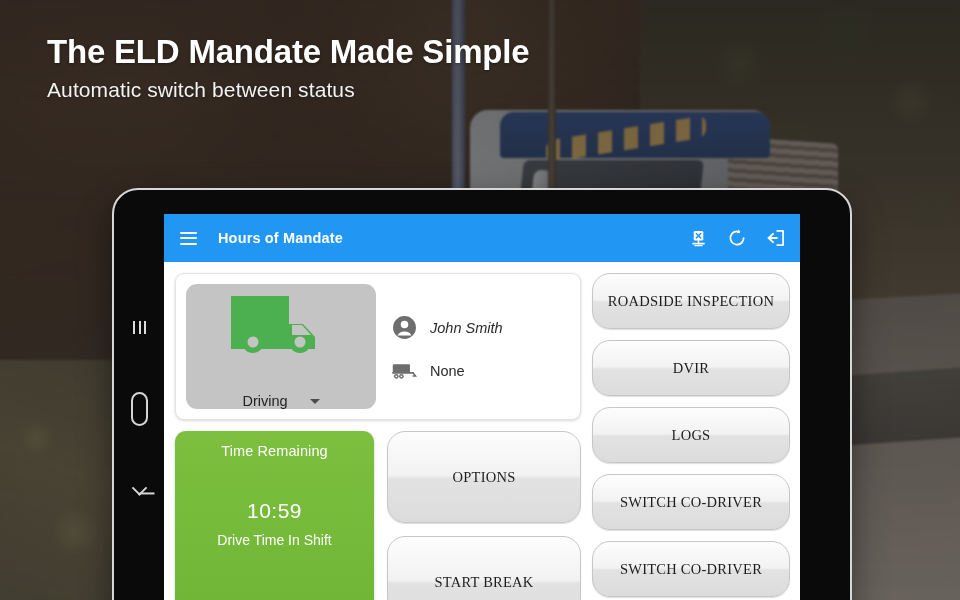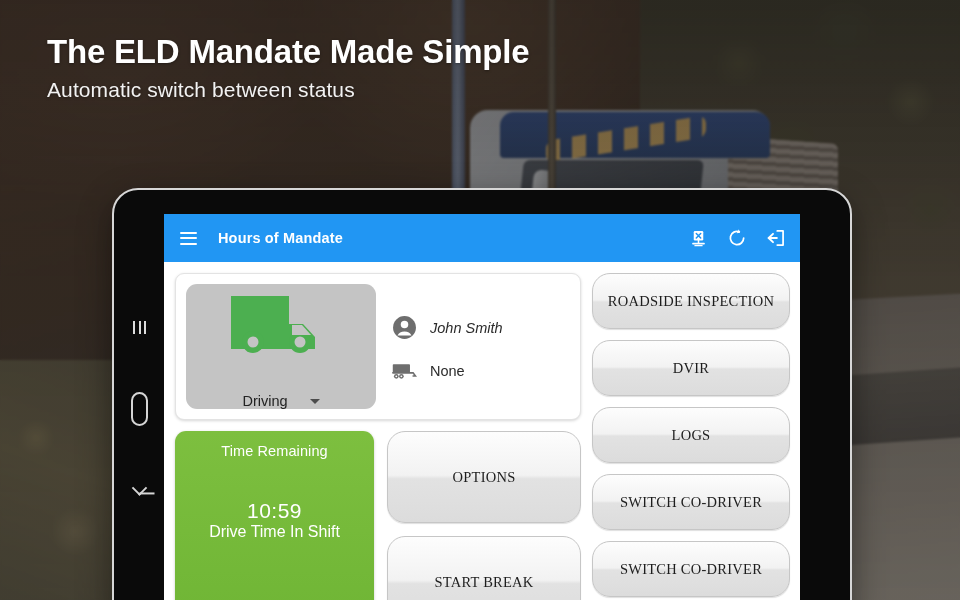--- a/index.html
+++ b/index.html
@@ -385,21 +385,22 @@
   .time-title {
     font-size: 14.5px;
     letter-spacing: 0.1px;
   }
   .time-value {
     font-size: 21px;
     margin-top: 40px;
     letter-spacing: 0.5px;
   }
   .time-sub {
-    font-size: 16px;
+    font-size: 14px;
+    margin-top: 9px;
     text-align: right;
   }
 
   .mid-buttons {
     flex: 1;
     display: flex;
     flex-direction: column;
     gap: 13px;
   }
 

